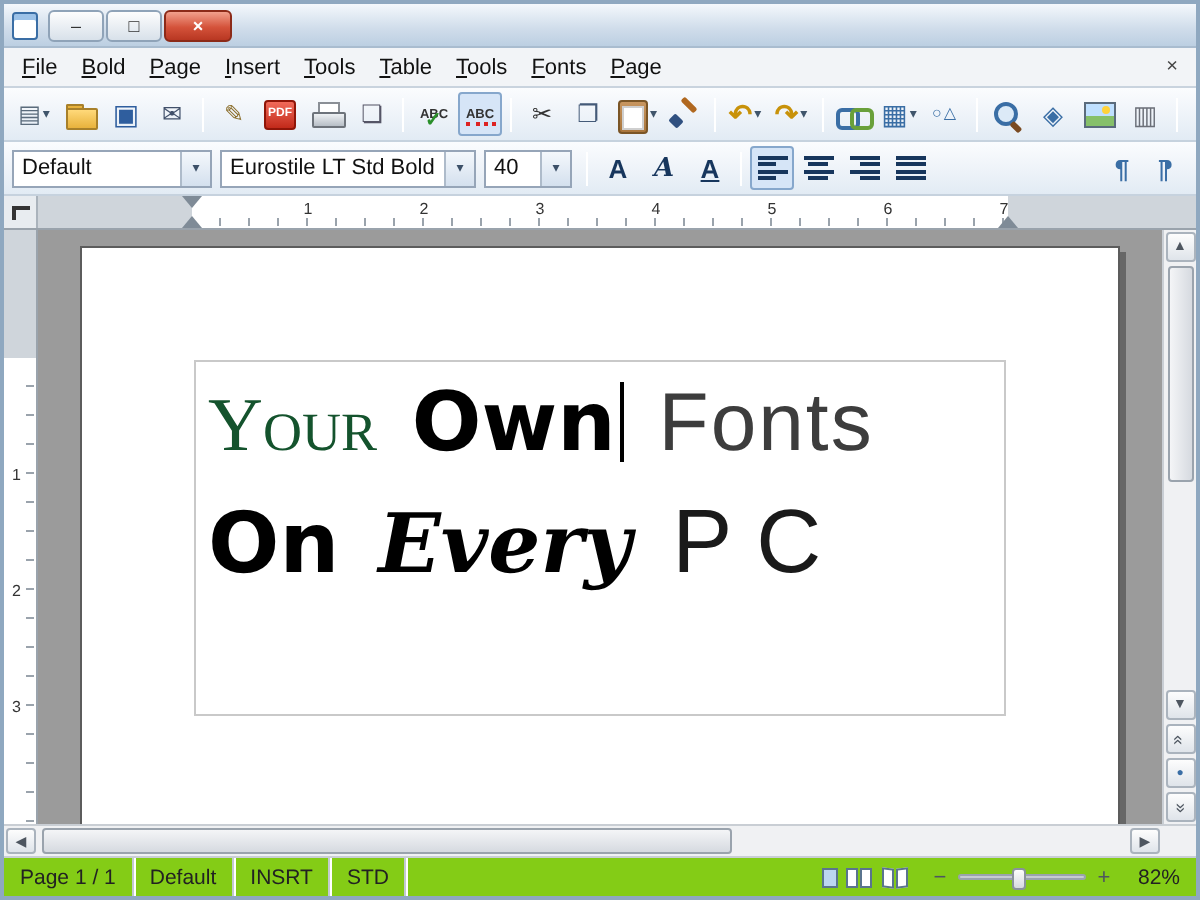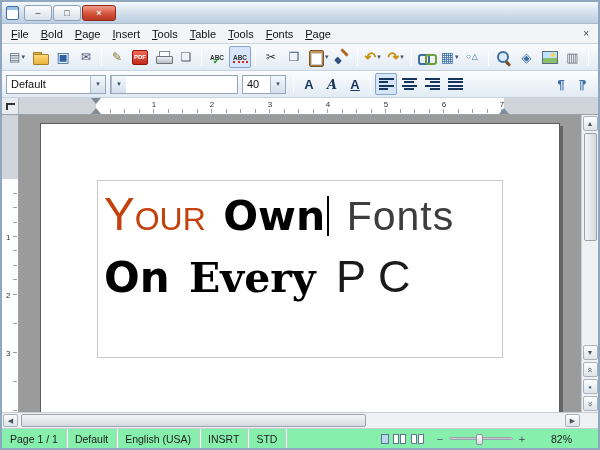--- a/index.html
+++ b/index.html
@@ -113,25 +113,25 @@
   .vr-white { position:absolute; left:0; right:0; top:64px; bottom:0; background:#fff;
       background-image:repeating-linear-gradient(to bottom,transparent 0 13.5px,#9aa3ac 13.5px 14.5px);
       background-size:4px 100%; background-position:11px 0; background-repeat:no-repeat; }
   .vnum { position:absolute; left:4px; font-size:8px; color:#333; }
   .page { position:absolute; left:38px; top:8px; width:520px; height:400px; background:#fff;
       border:1px solid #5c5c5c; box-shadow:3px 3px 0 rgba(40,40,40,.45); }
   .text-boundary { position:absolute; left:56px; right:56px; top:56px; height:178px; border:1px solid #c9c9c9; padding:4px 6px; }
   .line { white-space:nowrap; }
   .line1 { margin-top:2px; }
   .line2 { margin-top:10px; }
-  .w-your { font-family:Liberation Sans, sans-serif; font-variant:small-caps; font-size:46px; color:#c2410c; }
+  .w-your { font-family:Liberation Serif, serif; font-variant:small-caps; font-size:38px; color:#14532d; }
   .w-own  { font-family:"DejaVu Sans",sans-serif; font-weight:800; font-size:41px; margin-left:13px; color:#000; }
   .w-fonts{ font-family:"Liberation Sans",sans-serif; font-weight:300; font-size:41px; letter-spacing:1px; margin-left:13px; color:#3d3d3d; }
   .w-on   { font-family:"DejaVu Sans",sans-serif; font-weight:900; font-size:42px; color:#000; }
-  .w-every{ font-family:"DejaVu Serif",serif; font-weight:700; font-size:41px; margin-left:15px; color:#000; }
+  .w-every{ font-family:"DejaVu Serif",serif; font-style:italic; font-weight:700; font-size:41px; margin-left:15px; color:#000; }
   .w-pc   { font-family:"Liberation Sans",sans-serif; font-weight:100; font-size:45px; letter-spacing:12px; margin-left:16px; color:#1a1a1a; }
   .caret { display:inline-block; width:2px; height:40px; background:#000; vertical-align:-6px; margin-left:2px; }
 
   
   .vscroll { position:absolute; right:0; top:0; bottom:0; width:17px; background:#f0f1f3; border-left:1px solid #c9ced4;
       display:flex; flex-direction:column; align-items:center; }
   .sbtn { width:15px; height:15px; display:flex; align-items:center; justify-content:center; font-size:7px; color:#4e5660;
       background:linear-gradient(#fdfdfd,#dfe4ea); border:1px solid #aab3bd; border-radius:2px; margin:1px 0; flex:0 0 auto; }
   .vthumb { width:13px; height:108px; background:linear-gradient(to right,#f4f5f7,#d6dae0); border:1px solid #9aa3ad; border-radius:2px; margin-top:1px; }
   .vfill { flex:1 1 auto; }
@@ -139,38 +139,38 @@
   .navrot2 { transform:rotate(-90deg); font-size:9px; }
   .navdot { font-size:6px; color:#3a6ea5; }
   .hscrollrow { height:16px; background:#f0f1f3; border-top:1px solid #c9ced4; display:flex; align-items:center; }
   .hscrollrow .sbtn { margin:0 1px; height:13px; width:15px; }
   .htrack { flex:1 1 auto; height:13px; position:relative; }
   .hthumb { position:absolute; left:2px; top:0; width:345px; height:13px;
       background:linear-gradient(#f4f5f7,#d6dae0); border:1px solid #9aa3ad; border-radius:2px; }
   .hcorner { width:17px; height:100%; flex:0 0 auto; }
 
   
-  .statusbar { height:20px; background:#86efac; border-top:1px solid #c9ced4; display:flex; align-items:center;
+  .statusbar { height:20px; background:#84cc16; border-top:1px solid #c9ced4; display:flex; align-items:center;
       font-size:10.5px; color:#222; }
   .seg { padding:0 8px; height:100%; display:flex; align-items:center; border-right:1px solid #c3cad1;
       box-shadow:1px 0 0 #fff; white-space:nowrap; }
   .seg.grow { flex:1 1 auto; border-right:none; box-shadow:none; }
   .viewicons { display:flex; align-items:center; gap:4px; padding:0 6px; }
   .vp { display:inline-block; width:8px; height:10px; border:1px solid #5a748e; background:#fff; }
   .vp.active { background:#bcd6f0; }
   .vp2, .vp3 { width:14px; display:flex; gap:1px; border:none; background:none; }
   .vp2 i, .vp3 i { width:6px; height:10px; border:1px solid #5a748e; background:#fff; display:block; }
   .vp3 i:first-child { transform:skewY(6deg); } .vp3 i:last-child { transform:skewY(-6deg); }
   .zoomctl { display:flex; align-items:center; gap:4px; padding:0 4px; }
   .zbtn { font-size:11px; color:#4e5660; width:10px; text-align:center; }
   .ztrack { position:relative; width:64px; height:3px; background:#c6cbd1; border:1px solid #9aa3ad; border-radius:2px; }
   .znotch { position:absolute; left:50%; top:-3px; width:1px; height:9px; background:#8a929b; }
   .zthumb { position:absolute; left:42%; top:-4px; width:7px; height:11px;
       background:linear-gradient(#fdfdfd,#d6dae0); border:1px solid #8a929b; border-radius:2px; }
-  .zoomval { border-right:none; padding-right:26px;margin-left:12px; }
+  .zoomval { border-right:none; padding-right:8px; }
 </style>
 </head>
 <body>
 
 <div class="window">
 
   <div class="titlebar">
     <span class="app-icon"></span>
     <span class="winbtns">
       <span class="wb">–</span>
@@ -280,20 +280,21 @@
       </span>
 
   </div>
 
   <div class="toolbar tb2">
     <span class="combo style-combo">
       <span class="combo-text">Default</span>
       <span class="combo-btn">▾</span>
     </span>
     <span class="combo font-combo">
+      <span class="combo-text">Eurostile LT Std Bold</span>
       <span class="combo-btn">▾</span>
     </span>
     <span class="combo size-combo">
       <span class="combo-text">40</span>
       <span class="combo-btn">▾</span>
     </span>
     <span class="sep"></span>
     <span class="tbtn fa">A</span>
     <span class="tbtn fa it">A</span>
     <span class="tbtn fa un">A</span>
@@ -402,21 +403,20 @@
     <div class="htrack">
       <div class="hthumb"></div>
     </div>
     <span class="sbtn">▶</span>
     <span class="hcorner"></span>
   </div>
 
   <div class="statusbar">
     <span class="seg">Page 1 / 1</span>
     <span class="seg">Default</span>
-    <span class="seg">English (USA)</span>
     <span class="seg">INSRT</span>
     <span class="seg">STD</span>
     <span class="seg grow"></span>
     <span class="viewicons">
       <span class="vp active"></span>
       <span class="vp2">
           <i></i>
           <i></i>
         </span>
       <span class="vp3">

